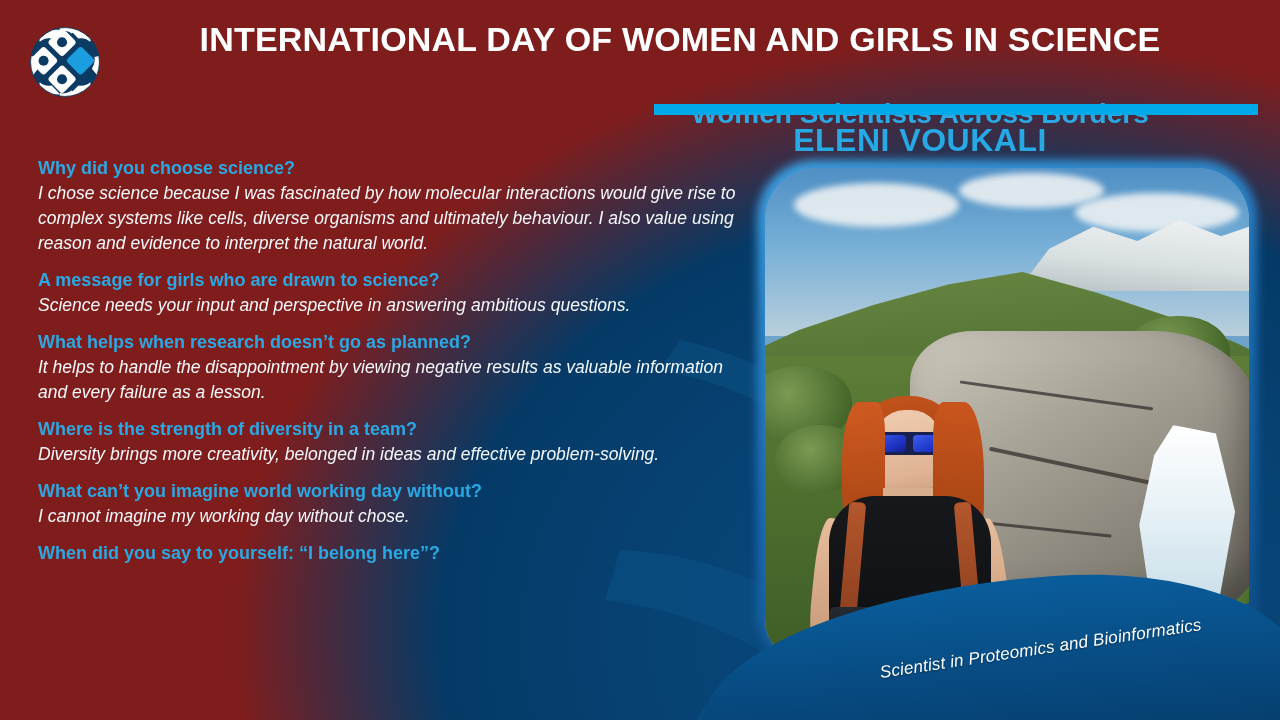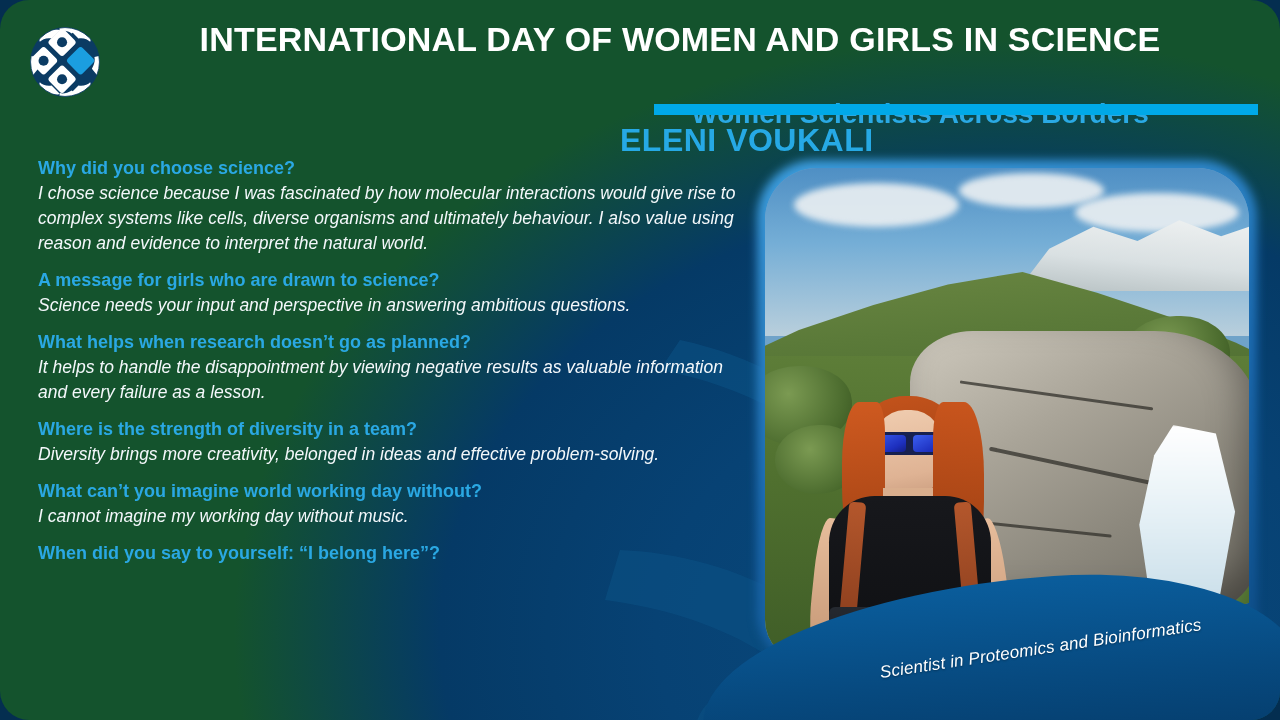--- a/index.html
+++ b/index.html
@@ -10,23 +10,22 @@
     height: 720px;
     overflow: hidden;
     background: #042e50;
     font-family: "Liberation Sans", sans-serif;
   }
 
   #poster {
     position: relative;
     width: 1280px;
     height: 720px;
-    background: #14532d;
+    background: #7f1d1d;
     overflow: hidden;
-    border-radius: 29px;
   }
 
   
   .bg-watermark {
     position: absolute;
     left: 560px;
     top: 300px;
     width: 660px;
     height: 700px;
     opacity: 1;
@@ -99,21 +98,21 @@
   .person-name {
     position: absolute;
     left: 620px;
     top: 120px;
     width: 600px;
     color: #26a9e5;
     font-size: 32px;
     font-weight: bold;
     letter-spacing: 0.5px;
     line-height: 40px;
-    text-align: left;
+    text-align: center;
     white-space: nowrap;
   }
 
   
   .qa-column {
     position: absolute;
     left: 38px;
     top: 156px;
     width: 715px;
     z-index: 6;
@@ -427,21 +426,21 @@
       <div class="qa-answer">It helps to handle the disappointment by viewing negative results as valuable information and every failure as a lesson.</div>
     </div>
 
     <div class="qa-block">
       <div class="qa-question">Where is the strength of diversity in a team?</div>
       <div class="qa-answer">Diversity brings more creativity, belonged in ideas and effective problem-solving.</div>
     </div>
 
     <div class="qa-block">
       <div class="qa-question">What can’t you imagine world working day without?</div>
-      <div class="qa-answer">I cannot imagine my working day without music.</div>
+      <div class="qa-answer">I cannot imagine my working day without chose.</div>
     </div>
 
     <div class="qa-block">
       <div class="qa-question">When did you say to yourself: “I belong here”?</div>
     </div>
 
   </div>
 
   <div class="photo-frame">
     <div class="photo-glow"></div>

